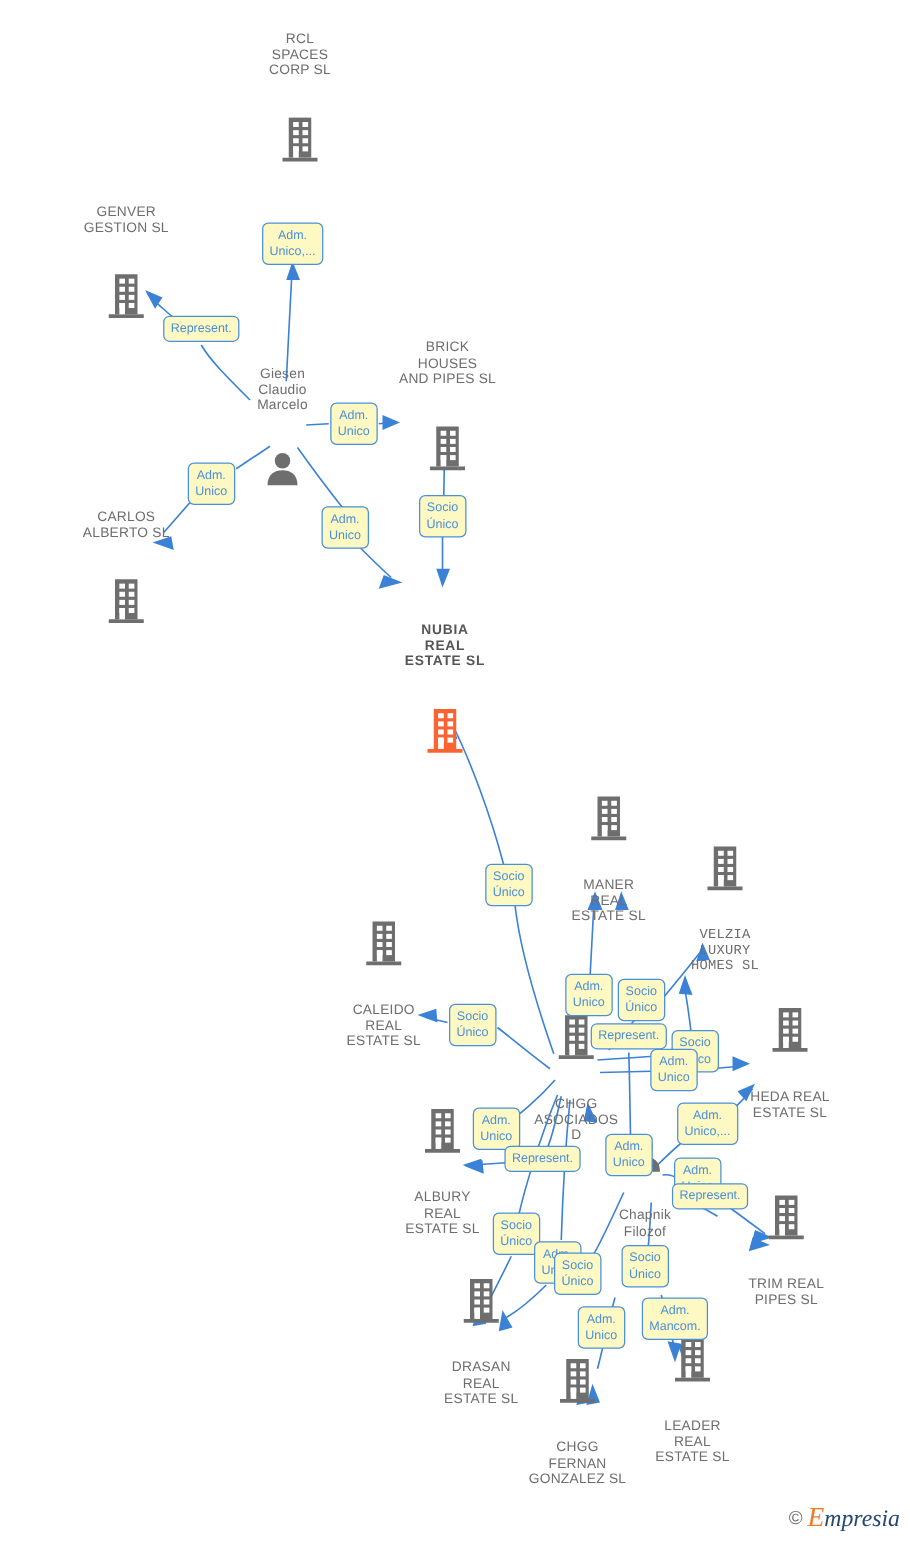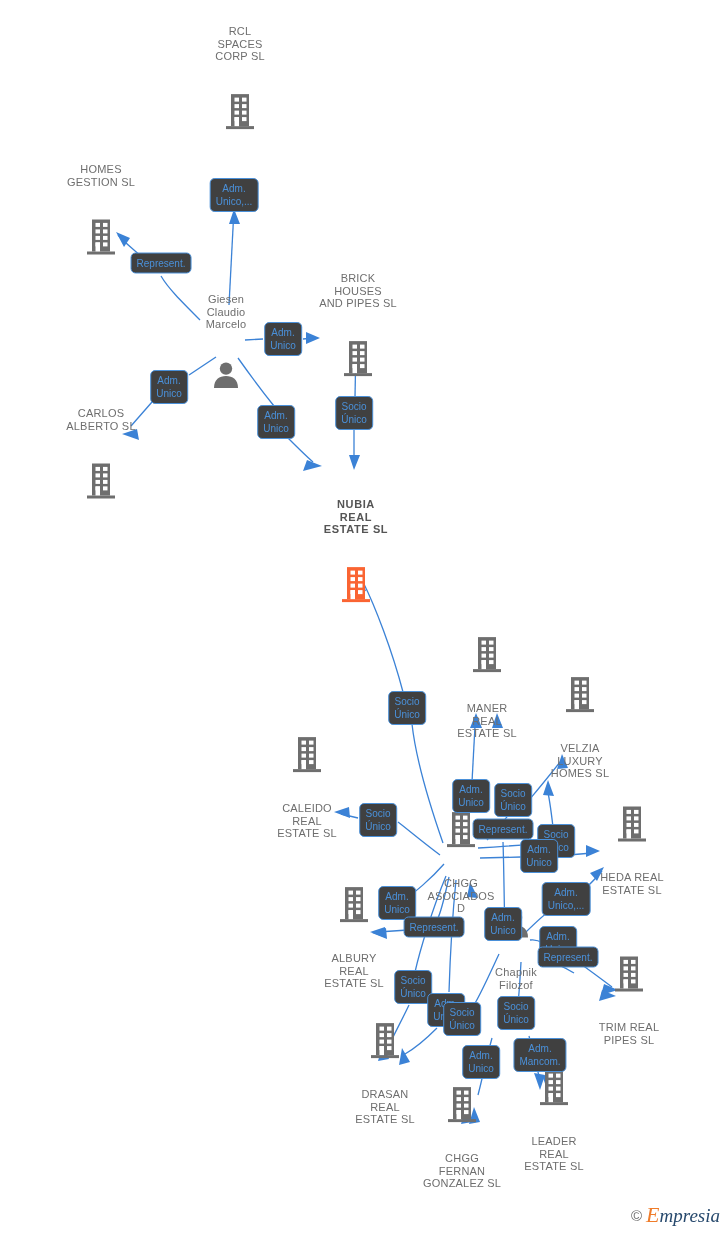--- a/index.html
+++ b/index.html
@@ -15,21 +15,21 @@
   .node.lblabove{flex-direction:column-reverse;}
   .node .nlabel{font-size:11px;line-height:12.6px;color:#6e6e6e;
         text-align:center;letter-spacing:.2px;white-space:pre-line;}
   .node.focus .nlabel{font-weight:bold;color:#555;letter-spacing:.6px;}
   .node .glyph{display:block;}
   .ico{display:block;}
 
   
   .chip{position:absolute;transform:translate(-50%,-50%);
         border:1.4px solid #4a90d9;border-radius:5px;
-        background:#404040;color:#4a90d9;
+        background:#fef9c3;color:#4a90d9;
         font-size:10px;line-height:13px;text-align:center;
         padding:3px 5px;white-space:pre-line;box-sizing:border-box;}
 
   
   #watermark{position:absolute;right:8px;bottom:10px;
         display:flex;align-items:center;gap:4px;}
   #watermark .copy{color:#6e6e6e;font-size:15px;line-height:15px;}
   #watermark .brand{font-family:"Liberation Serif","DejaVu Serif",serif;
         font-size:19px;font-style:italic;color:#27496d;line-height:19px;text-align:right;}
   #watermark .brand .e{color:#ef7c2a;font-size:22px;}
@@ -138,21 +138,21 @@
             <rect x="18" y="6.5" width="4.5" height="4" fill="#ffffff"></rect>
             <rect x="10.5" y="13" width="4.5" height="4" fill="#ffffff"></rect>
             <rect x="18" y="13" width="4.5" height="4" fill="#ffffff"></rect>
             <rect x="10.5" y="19.5" width="4.5" height="4" fill="#ffffff"></rect>
             <rect x="18" y="19.5" width="4.5" height="4" fill="#ffffff"></rect>
             <rect x="10.5" y="26" width="4.5" height="4" fill="#ffffff"></rect>
             <rect x="18" y="26" width="4.5" height="4" fill="#ffffff"></rect>
             <rect x="10.5" y="26" width="4.5" height="9" fill="#ffffff"></rect>
           </svg>
         </span>
-        <span class="nlabel">HOMES
+        <span class="nlabel">GENVER
 GESTION SL</span>
       </div>
       <div class="node lblabove" style="left: 226px; top: 341px;">
         <span class="glyph">
           <svg width="30" height="30" viewBox="0 0 30 30" class="ico">
             <circle cx="15" cy="9.5" r="6.2" fill="#6e6e6e"></circle>
             <path d="M 3,29 C 3,20.5 8.4,17 15,17 C 21.6,17 27,20.5 27,29 Z" fill="#6e6e6e"></path>
           </svg>
         </span>
         <span class="nlabel">Giesen
@@ -231,21 +231,21 @@
             <rect x="18" y="19.5" width="4.5" height="4" fill="#ffffff"></rect>
             <rect x="10.5" y="26" width="4.5" height="4" fill="#ffffff"></rect>
             <rect x="18" y="26" width="4.5" height="4" fill="#ffffff"></rect>
             <rect x="10.5" y="26" width="4.5" height="9" fill="#ffffff"></rect>
           </svg>
         </span>
         <span class="nlabel">MANER
 REAL
 ESTATE  SL</span>
       </div>
-      <div class="node" style="left: 580px; top: 727px;">
+      <div class="node" style="left: 580px; top: 727px; font-family: Liberation Mono, monospace;">
         <span class="glyph">
           <svg width="32" height="40" viewBox="0 0 32 40" class="ico">
             <path d="M 7,3 L 25,3 L 25,35 L 7,35 Z" fill="#6e6e6e"></path>
             <path d="M 2,35 L 30,35 L 30,38 L 2,38 Z" fill="#6e6e6e"></path>
             <rect x="10.5" y="6.5" width="4.5" height="4" fill="#ffffff"></rect>
             <rect x="18" y="6.5" width="4.5" height="4" fill="#ffffff"></rect>
             <rect x="10.5" y="13" width="4.5" height="4" fill="#ffffff"></rect>
             <rect x="18" y="13" width="4.5" height="4" fill="#ffffff"></rect>
             <rect x="10.5" y="19.5" width="4.5" height="4" fill="#ffffff"></rect>
             <rect x="18" y="19.5" width="4.5" height="4" fill="#ffffff"></rect>

